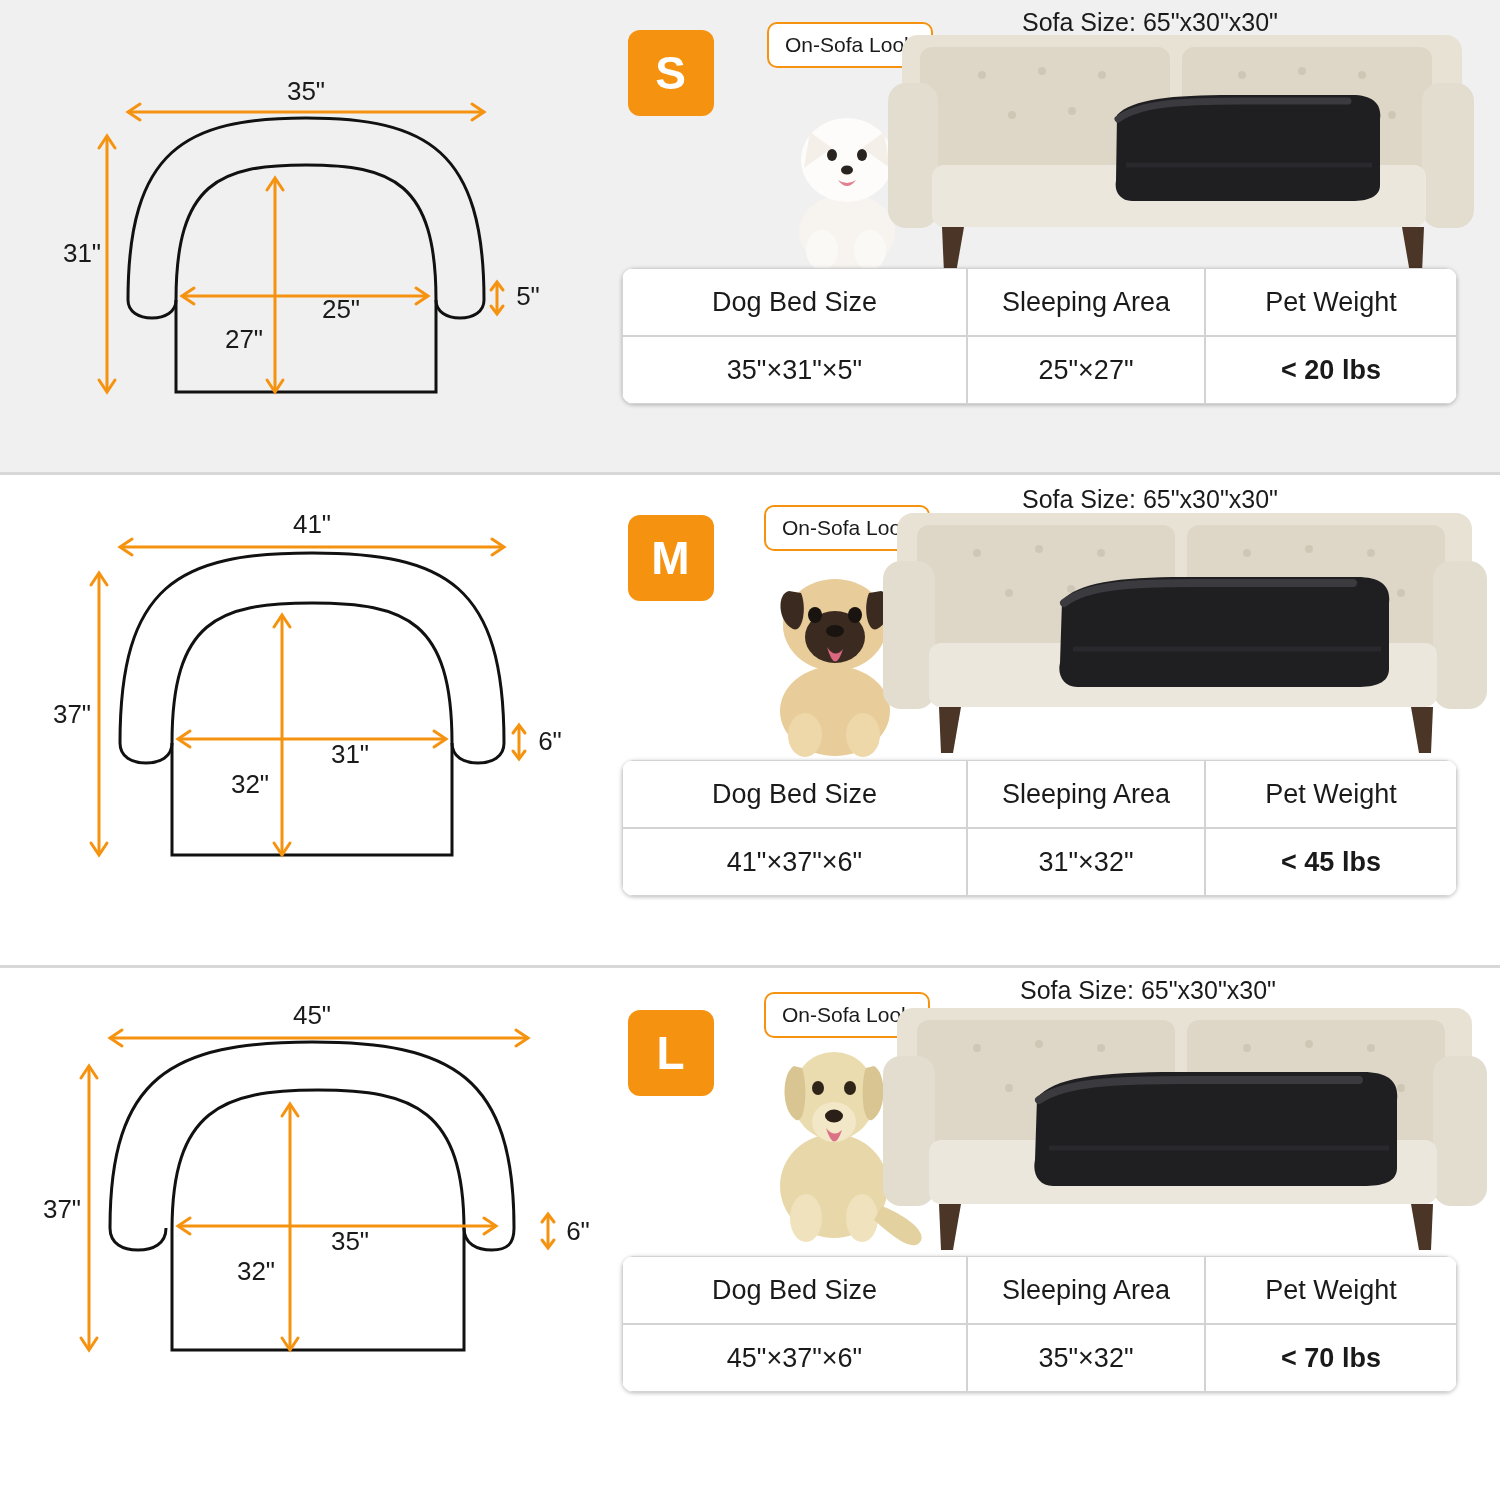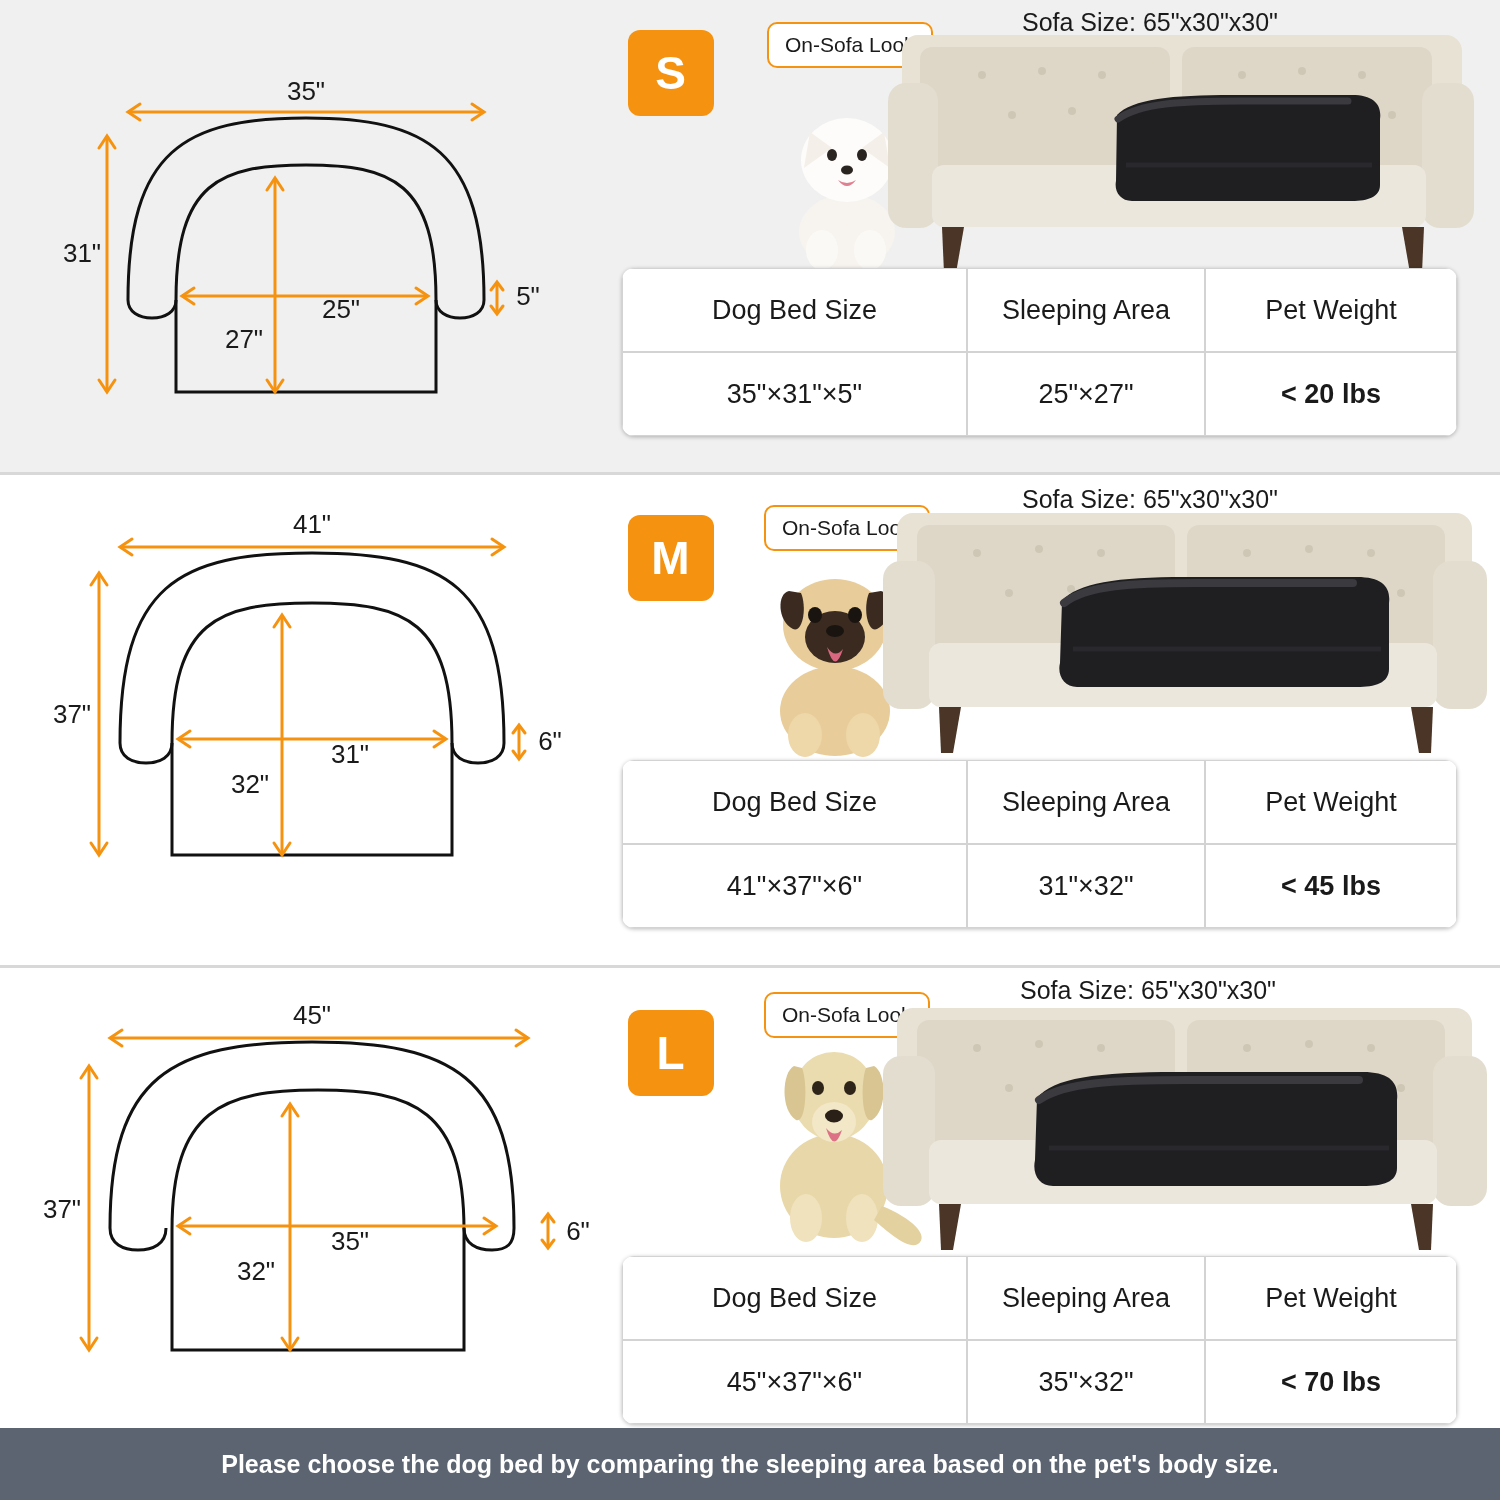--- a/index.html
+++ b/index.html
@@ -86,21 +86,21 @@
     box-shadow: 0 1px 4px rgba(0,0,0,0.28);
     overflow: hidden;
     table-layout: fixed;
   }
   .spec-table td {
     border: 1px solid #d3d3d3;
     text-align: center;
     font-size: 27px;
     color: #1a1a1a;
     padding: 0;
-    height: 84px;
+    height: 68px;
     vertical-align: middle;
   }
   .spec-table tr:first-child td { font-weight: normal; }
   .spec-table .c1 { width: 345px; }
   .spec-table .c2 { width: 238px; }
   .spec-table .c3 { width: 252px; font-weight: bold; }
 
   .footer-bar {
     position: absolute;
     left: 0; bottom: 0;
@@ -469,15 +469,14 @@
         <tr>
           <td class="c1">45"×37"×6"</td>
           <td class="c2">35"×32"</td>
           <td class="c3">&lt; 70 lbs</td>
         </tr>
       </tbody>
         </table>
     </div>
   </div>
 
-  <div class="footer-bar">Please choose the dog bed by comparing the sleeping area based on the pet's body size.</div>
 
 </div>
 
 </body></html>

